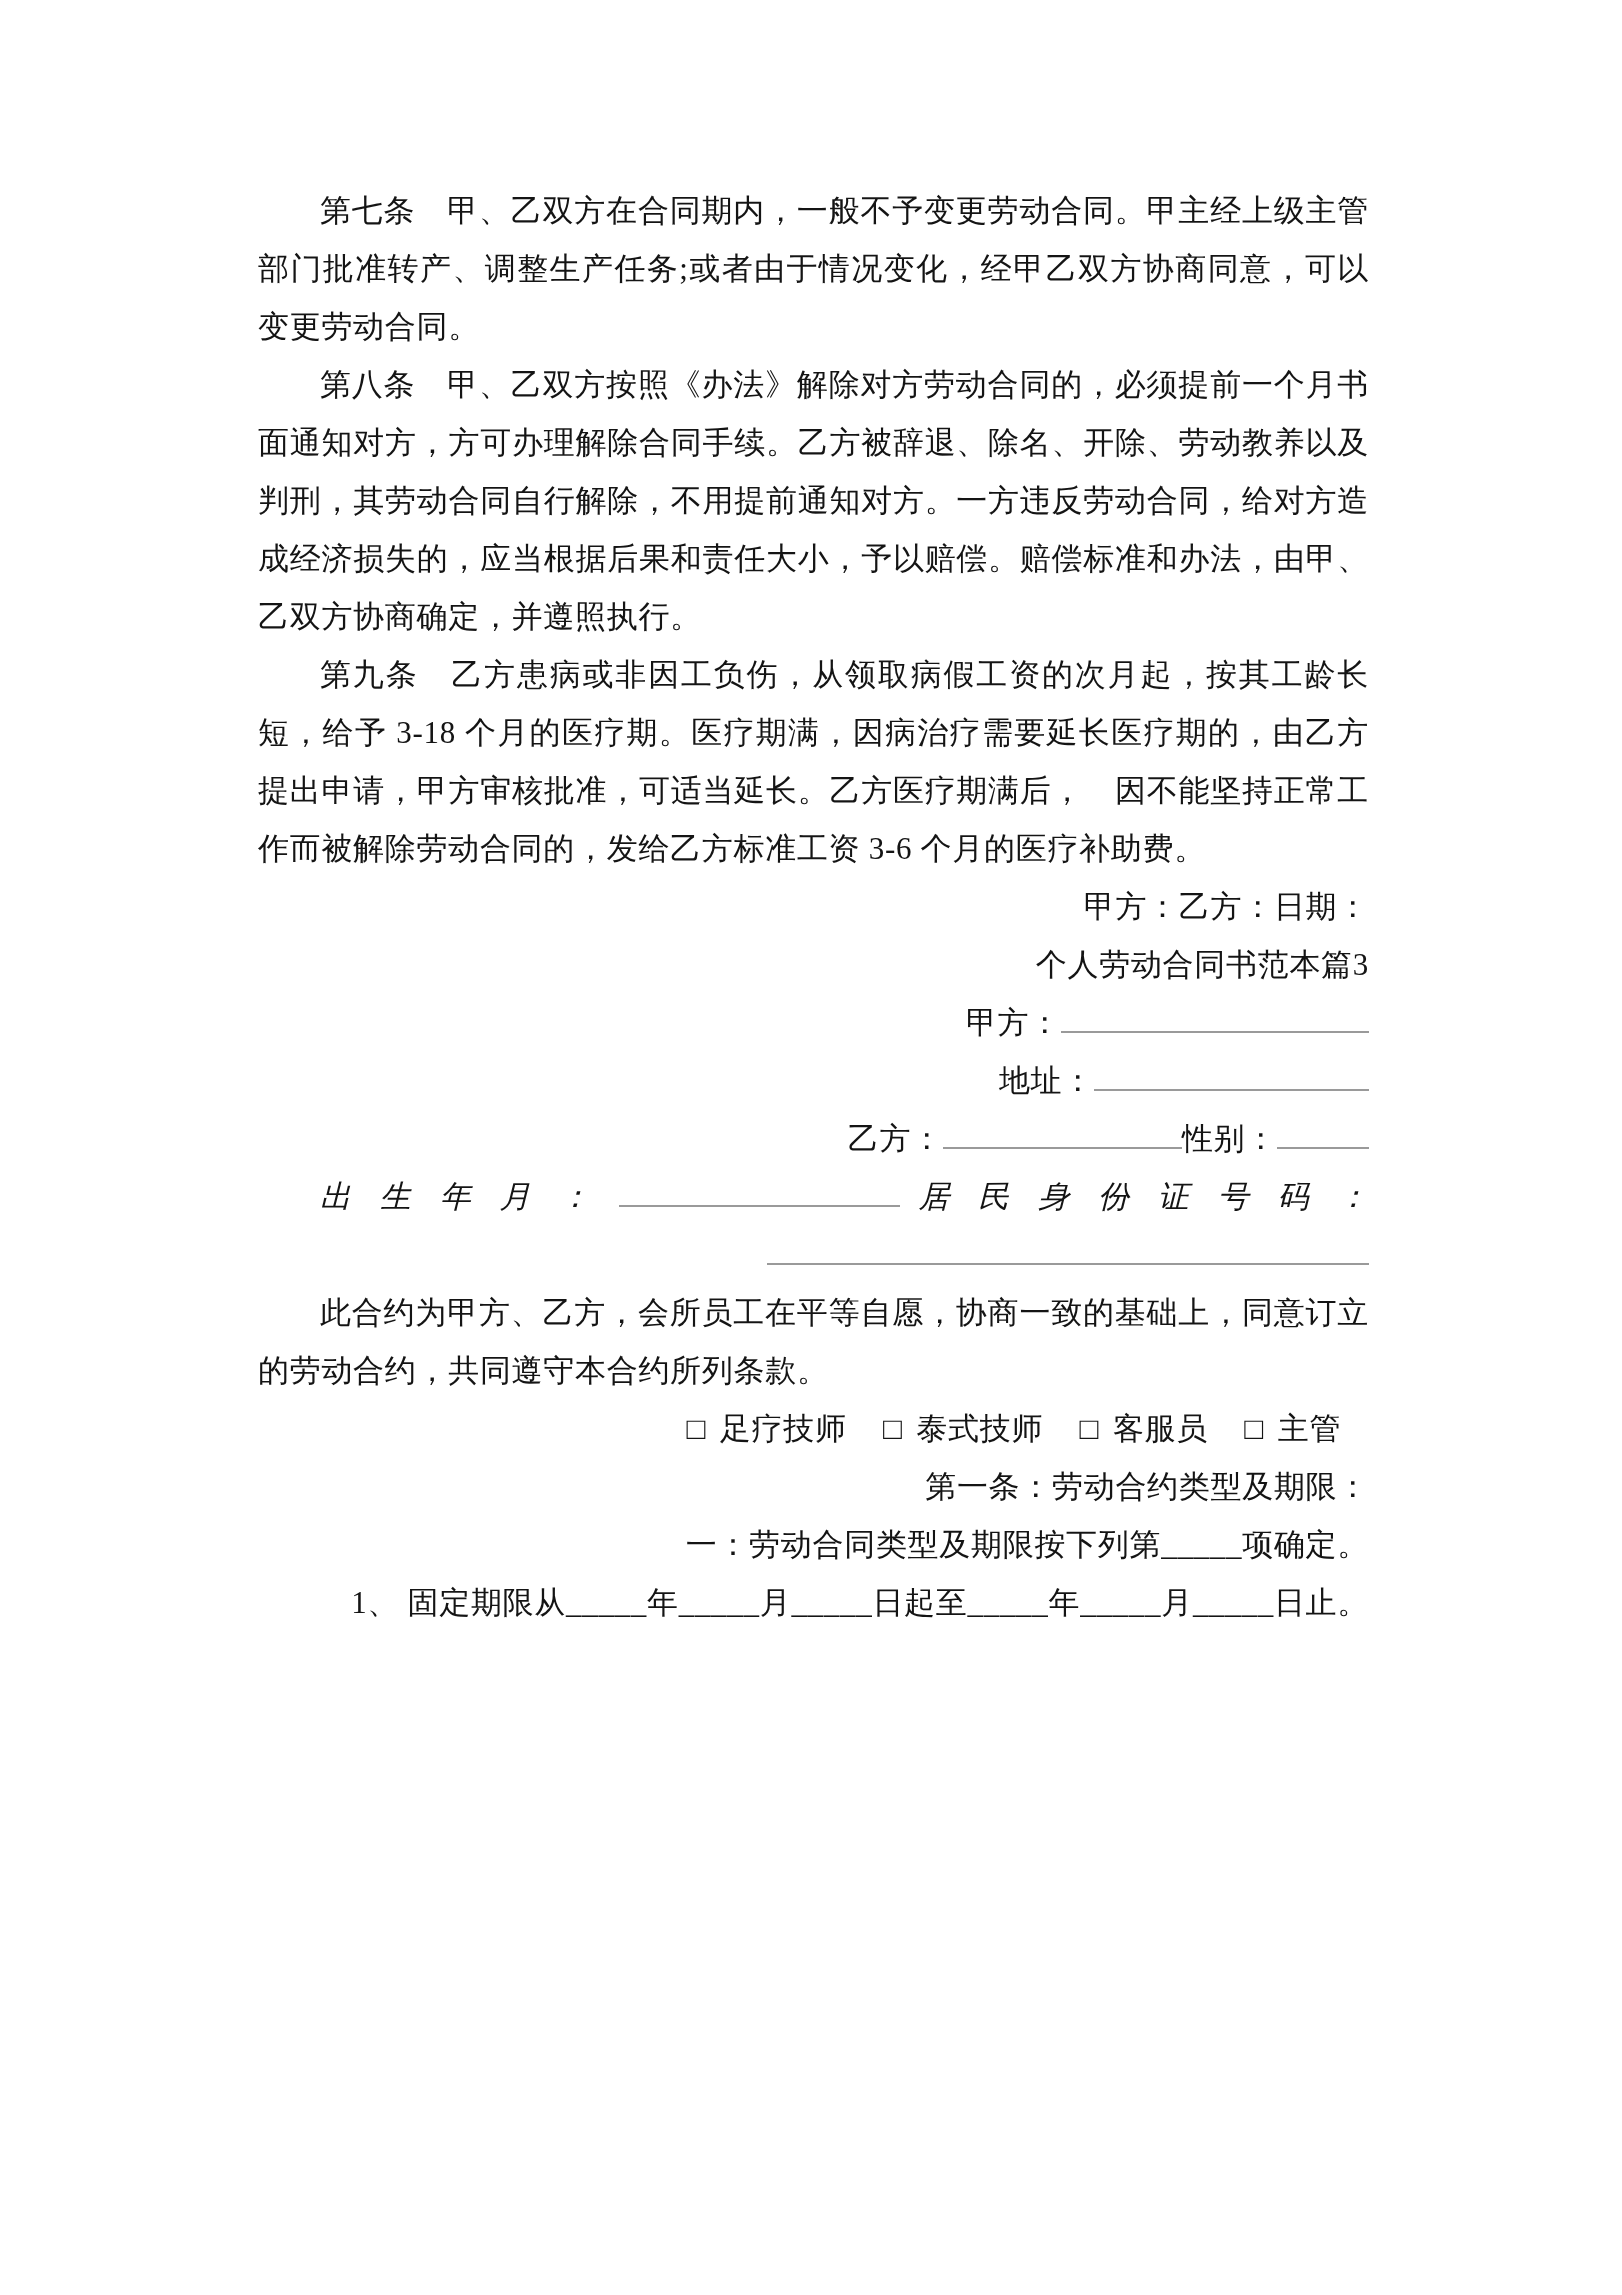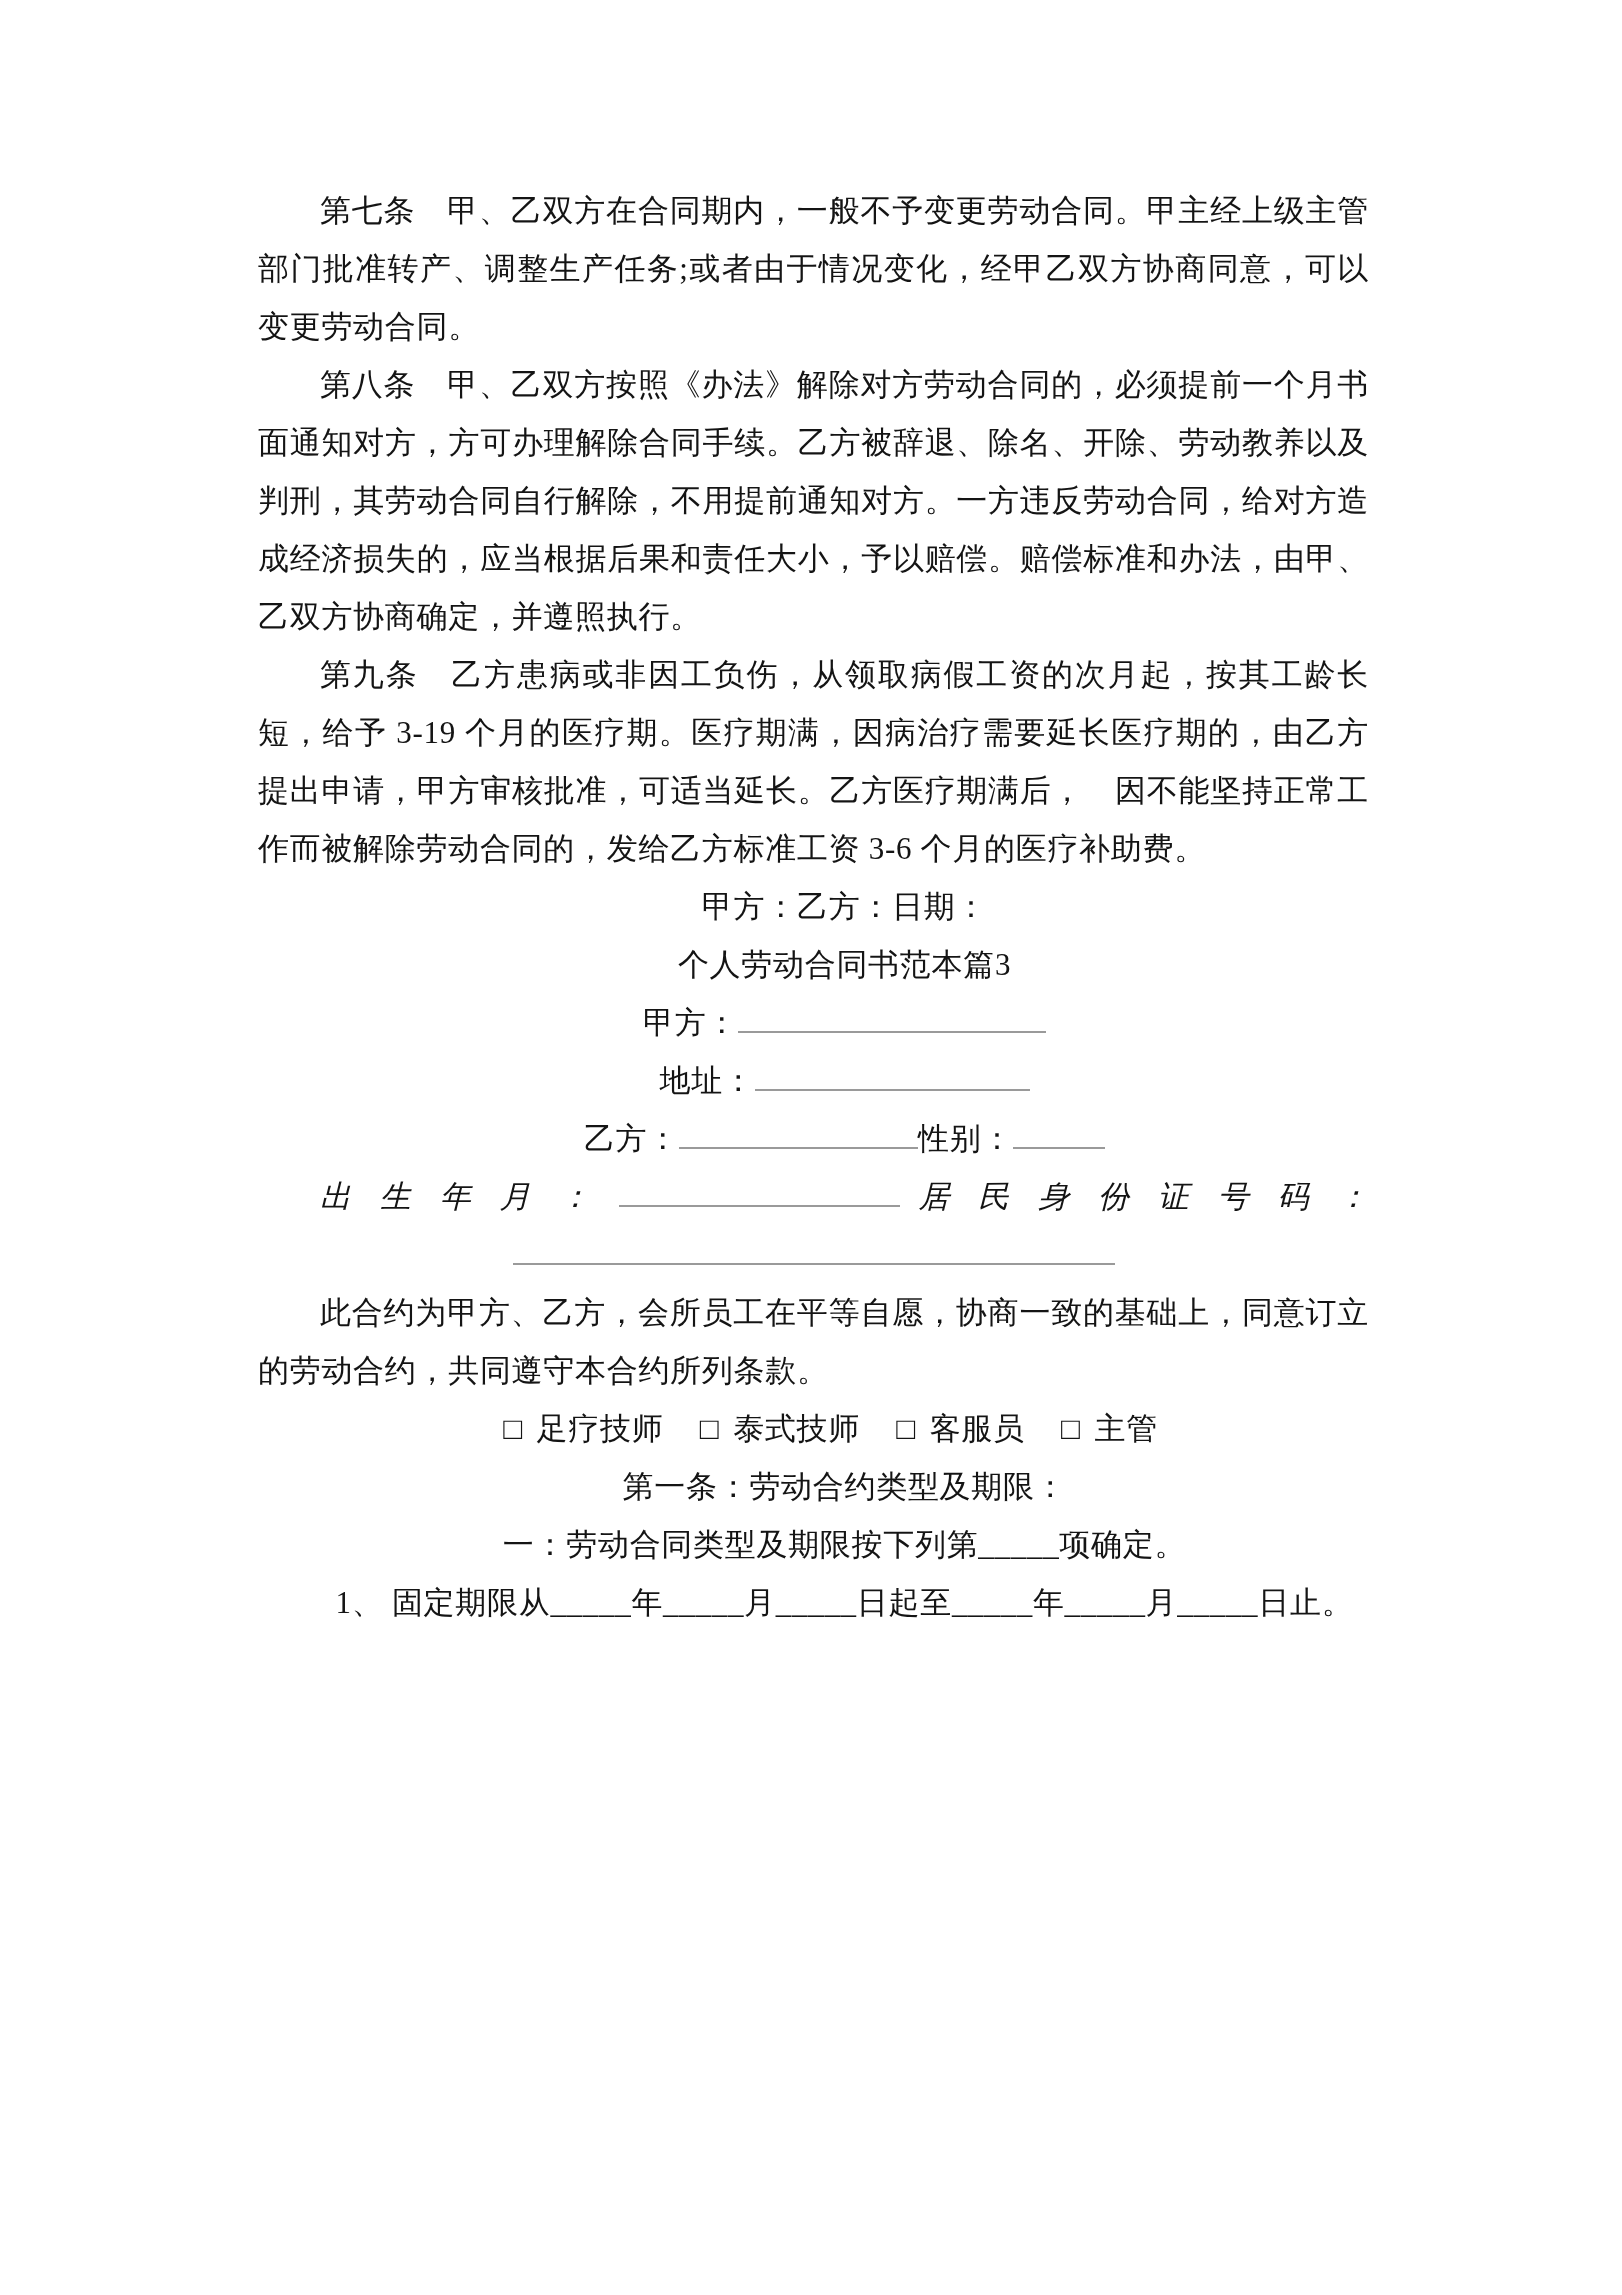--- a/index.html
+++ b/index.html
@@ -26,21 +26,21 @@
     letter-spacing: 0.7px;
   }
   .para {
     margin: 0;
     text-align: justify;
   }
   .indent {
     text-indent: 2em;
   }
   .line {
-    text-align: center;
+    text-align: right;
   }
   
   .spread {
     text-align: justify;
     text-align-last: justify;
     text-indent: 2em;
     font-style: italic;
   }
   .blank {
     display: inline-block;
@@ -60,21 +60,21 @@
 </head>
 <body>
 
 <div class="page">
   <div class="content">
 
     <p class="para indent">第七条　甲、乙双方在合同期内，一般不予变更劳动合同。甲主经上级主管部门批准转产、调整生产任务;或者由于情况变化，经甲乙双方协商同意，可以变更劳动合同。</p>
 
     <p class="para indent">第八条　甲、乙双方按照《办法》解除对方劳动合同的，必须提前一个月书面通知对方，方可办理解除合同手续。乙方被辞退、除名、开除、劳动教养以及判刑，其劳动合同自行解除，不用提前通知对方。一方违反劳动合同，给对方造成经济损失的，应当根据后果和责任大小，予以赔偿。赔偿标准和办法，由甲、乙双方协商确定，并遵照执行。</p>
 
-    <p class="para indent">第九条　乙方患病或非因工负伤，从领取病假工资的次月起，按其工龄长短，给予 3-19 个月的医疗期。医疗期满，因病治疗需要延长医疗期的，由乙方提出申请，甲方审核批准，可适当延长。乙方医疗期满后，　因不能坚持正常工作而被解除劳动合同的，发给乙方标准工资 3-6 个月的医疗补助费。</p>
+    <p class="para indent">第九条　乙方患病或非因工负伤，从领取病假工资的次月起，按其工龄长短，给予 3-18 个月的医疗期。医疗期满，因病治疗需要延长医疗期的，由乙方提出申请，甲方审核批准，可适当延长。乙方医疗期满后，　因不能坚持正常工作而被解除劳动合同的，发给乙方标准工资 3-6 个月的医疗补助费。</p>
 
 
     <p class="para indent line">甲方：乙方：日期：</p>
 
     <p class="para indent line">个人劳动合同书范本篇3</p>
 
     <p class="para indent line"><span>甲方：</span><span class="blank blank-party-a"></span></p>
 
     <p class="para indent line"><span>地址：</span><span class="blank blank-address"></span></p>
 

